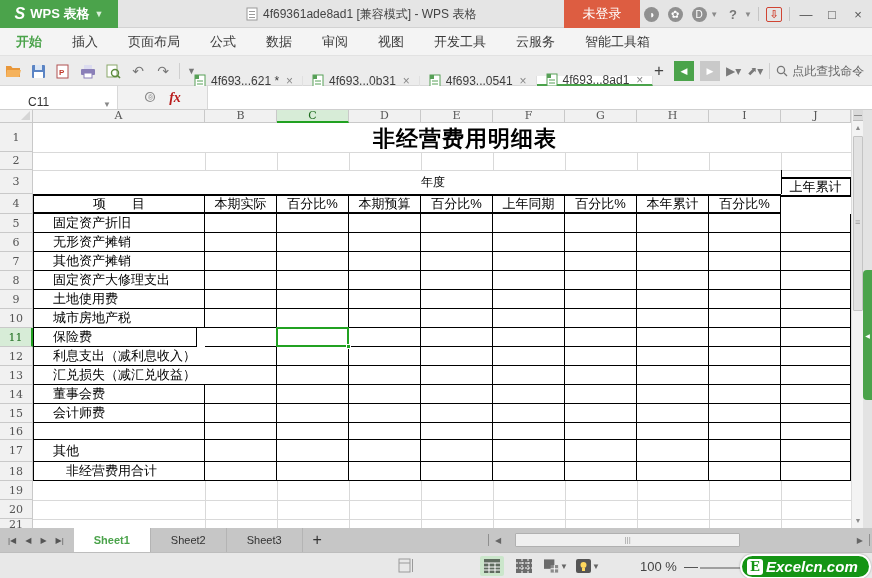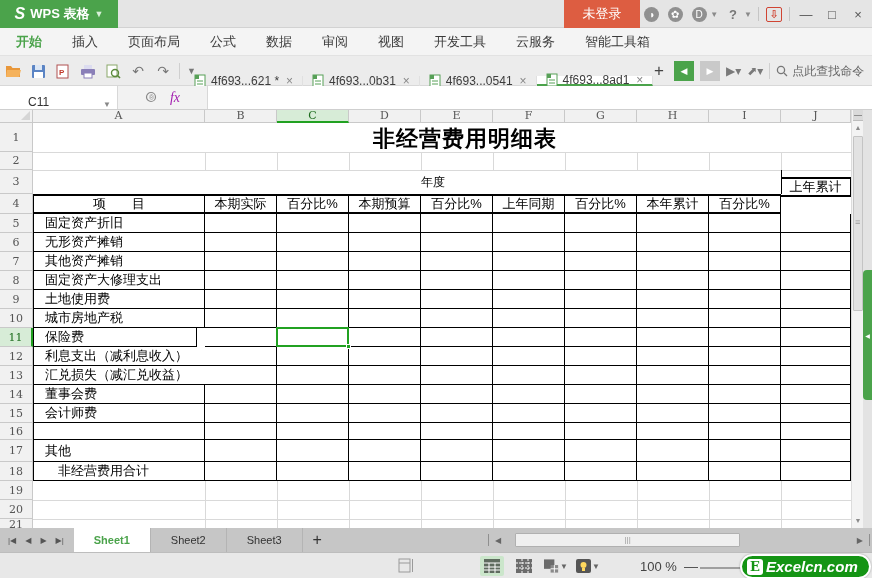--- a/index.html
+++ b/index.html
@@ -46,35 +46,35 @@
   .navtab-btn.green { background:var(--accent); color:#fff; }
   .navtab-btn.gray { background:#c9c9c9; color:#fff; }
   .small-tool { color:#7a7a7a; font-size:12px; cursor:pointer; }
   .cmd-search { display:flex; align-items:center; gap:4px; color:#666; font-size:12px; cursor:text; }
 
   
   .formulabar { position:absolute; left:0; top:86px; width:872px; height:24px; background:#fff; border-bottom:1px solid #cfcfcf; display:flex; align-items:stretch; }
   .name-box { width:118px; display:flex; align-items:flex-end; justify-content:space-between; padding:0 6px 0 28px; border-right:1px solid #d8d8d8; font-size:12px; color:#333; }
   .name-box .caret { font-size:8px; color:#888; }
   .fx-zone { width:90px; display:flex; align-items:center; justify-content:center; gap:12px; background:#f2f2f2; border-right:1px solid #d8d8d8; }
-  .fx-label { font-style:italic; font-family:"Liberation Serif","DejaVu Serif",serif; font-size:14px; color:#a21caf; }
+  .fx-label { font-style:italic; font-family:"Liberation Serif","DejaVu Serif",serif; font-size:14px; color:#b91c1c;font-weight:bold; }
   .formula-input { flex:1; border:none; outline:none; font-family:inherit; font-size:12px; padding:0 6px; }
 
   
   .grid { position:absolute; left:0; top:110px; width:872px; height:418px; background:#fff; overflow:hidden; }
   .corner { position:absolute; left:0; top:0; width:33px; height:13px; background:#f1f1f1; border-right:1px solid #c9c9c9; border-bottom:1px solid #c9c9c9; }
   .corner:after { content:""; position:absolute; right:2px; bottom:2px; border-left:9px solid transparent; border-bottom:9px solid #d5d5d5; }
   .colhead { position:absolute; top:0; height:13px; background:#f1f1f1; border-right:1px solid #c9c9c9; border-bottom:1px solid #c9c9c9; font-family:"DejaVu Serif","Liberation Serif",serif; font-size:11px; color:#555; text-align:center; line-height:12px; cursor:pointer; }
   .colhead.sel { background:#d7ecd7; border-bottom:2px solid var(--selgreen); color:#1c6b1c; }
   .rowhead { position:absolute; left:0; width:33px; background:#f1f1f1; border-right:1px solid #c9c9c9; border-bottom:1px solid #c9c9c9; font-family:"DejaVu Serif","Liberation Serif",serif; font-size:11px; color:#555; text-align:center; display:flex; align-items:center; justify-content:center; cursor:pointer; }
   .rowhead.sel { background:#d7ecd7; border-right:2px solid var(--selgreen); color:#1c6b1c; }
   .gl { position:absolute; background:#d9d9d9; }
   .cell { position:absolute; border-right:1px solid #000; border-bottom:1px solid #000; font-size:13px; color:#000; display:flex; align-items:center; cursor:cell; }
   .cell.hdr { justify-content:center; border-top:2px solid #000; border-bottom:2px solid #000; font-size:13px; }
-  .cell.lbl { padding-left:11px; }
+  .cell.lbl { padding-left:19px; }
   .cell.first { border-left:1px solid #000; }
   .cell.noR { border-right:none; }
   .cell.ovf { white-space:nowrap; overflow:visible; z-index:2; }
   .sheet-title { position:absolute; text-align:center; font-size:22px; font-weight:bold; color:#000; letter-spacing:1px; }
   .year-lbl { position:absolute; font-size:12px; color:#000; }
   .year-line { position:absolute; width:1px; background:#000; }
   .sel-box { position:absolute; border:2px solid var(--selgreen); z-index:3; pointer-events:none; }
   .sel-box .handle { position:absolute; right:-4px; bottom:-4px; width:5px; height:5px; background:var(--selgreen); border:1px solid #fff; }
 
   
@@ -118,20 +118,29 @@
 </head>
 <body>
 
 <div id="app">
 
   <div class="titlebar">
     <div class="wps-logo">
       <span class="s-glyph">S</span>
       <span class="app-name">WPS 表格</span>
       <span class="caret">▼</span>
+    </div>
+    <div class="doc-title">
+      <svg width="12" height="14" viewBox="0 0 12 14">
+          <rect x="1" y="1" width="10" height="12" fill="#fff" stroke="#9a9a9a"></rect>
+          <rect x="3" y="4" width="6" height="1" fill="#9a9a9a"></rect>
+          <rect x="3" y="7" width="6" height="1" fill="#9a9a9a"></rect>
+          <rect x="3" y="10" width="6" height="1" fill="#9a9a9a"></rect>
+        </svg>
+      <span>4f69361ade8ad1 [兼容模式] - WPS 表格</span>
     </div>
     <button class="login-btn">未登录</button>
     <div class="tb-icons">
       <span class="tb-ic">
           <span class="tb-circle">◑</span>
         </span>
       <span class="tb-ic">
           <span class="tb-circle">✿</span>
         </span>
       <span class="tb-ic">

